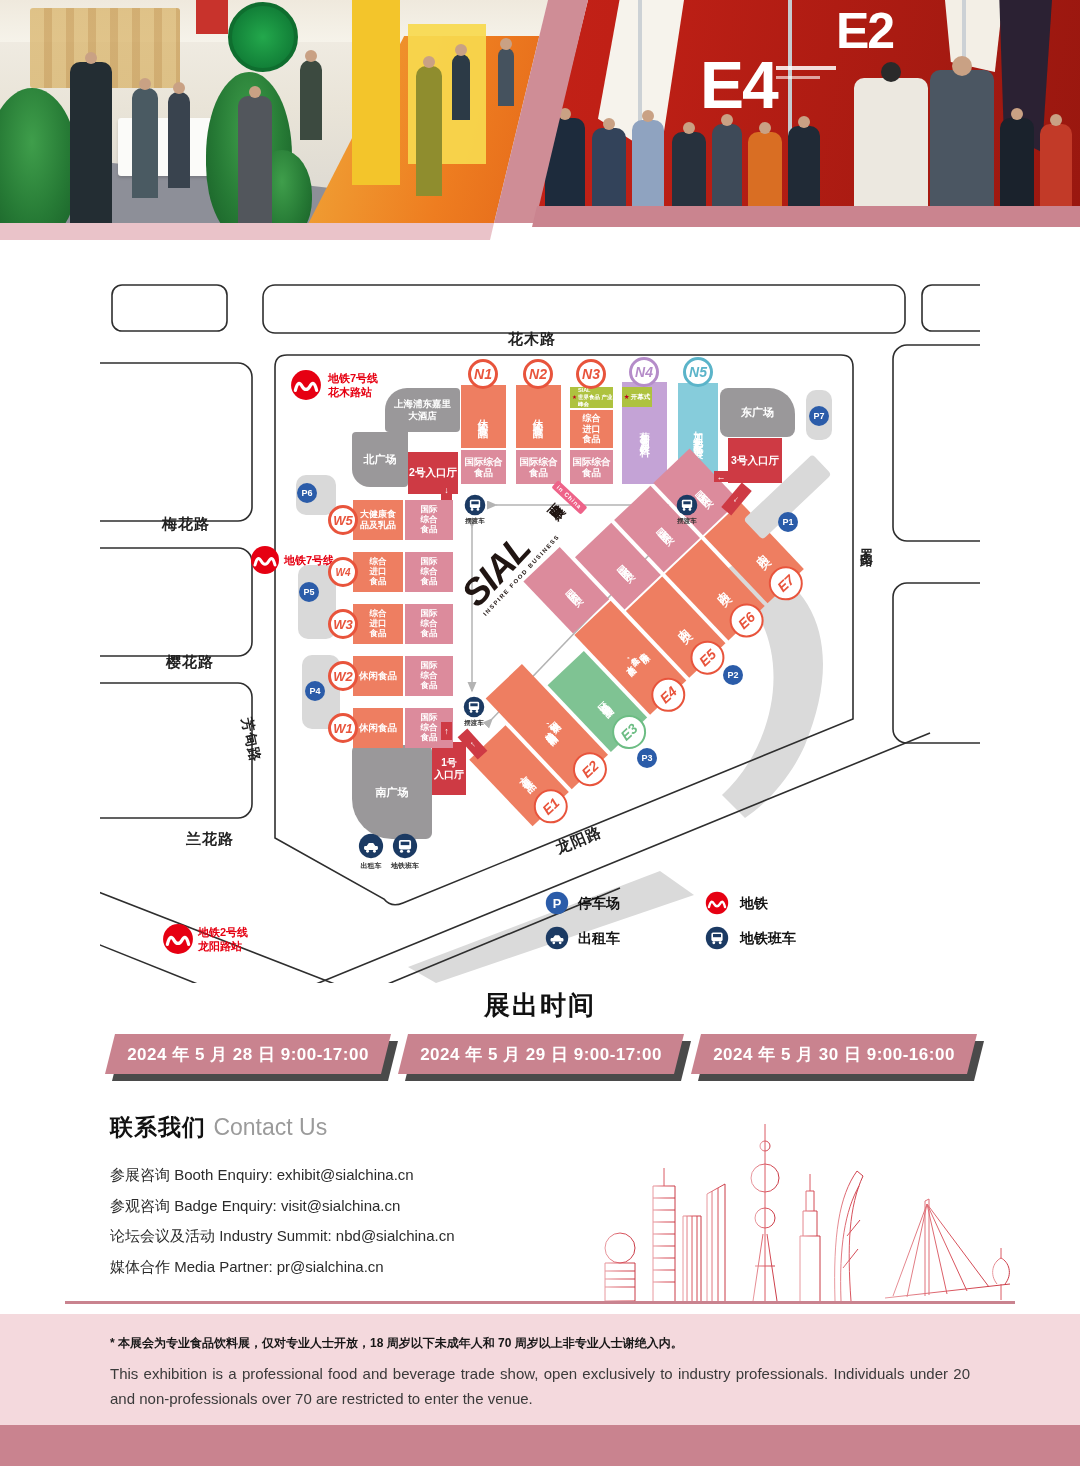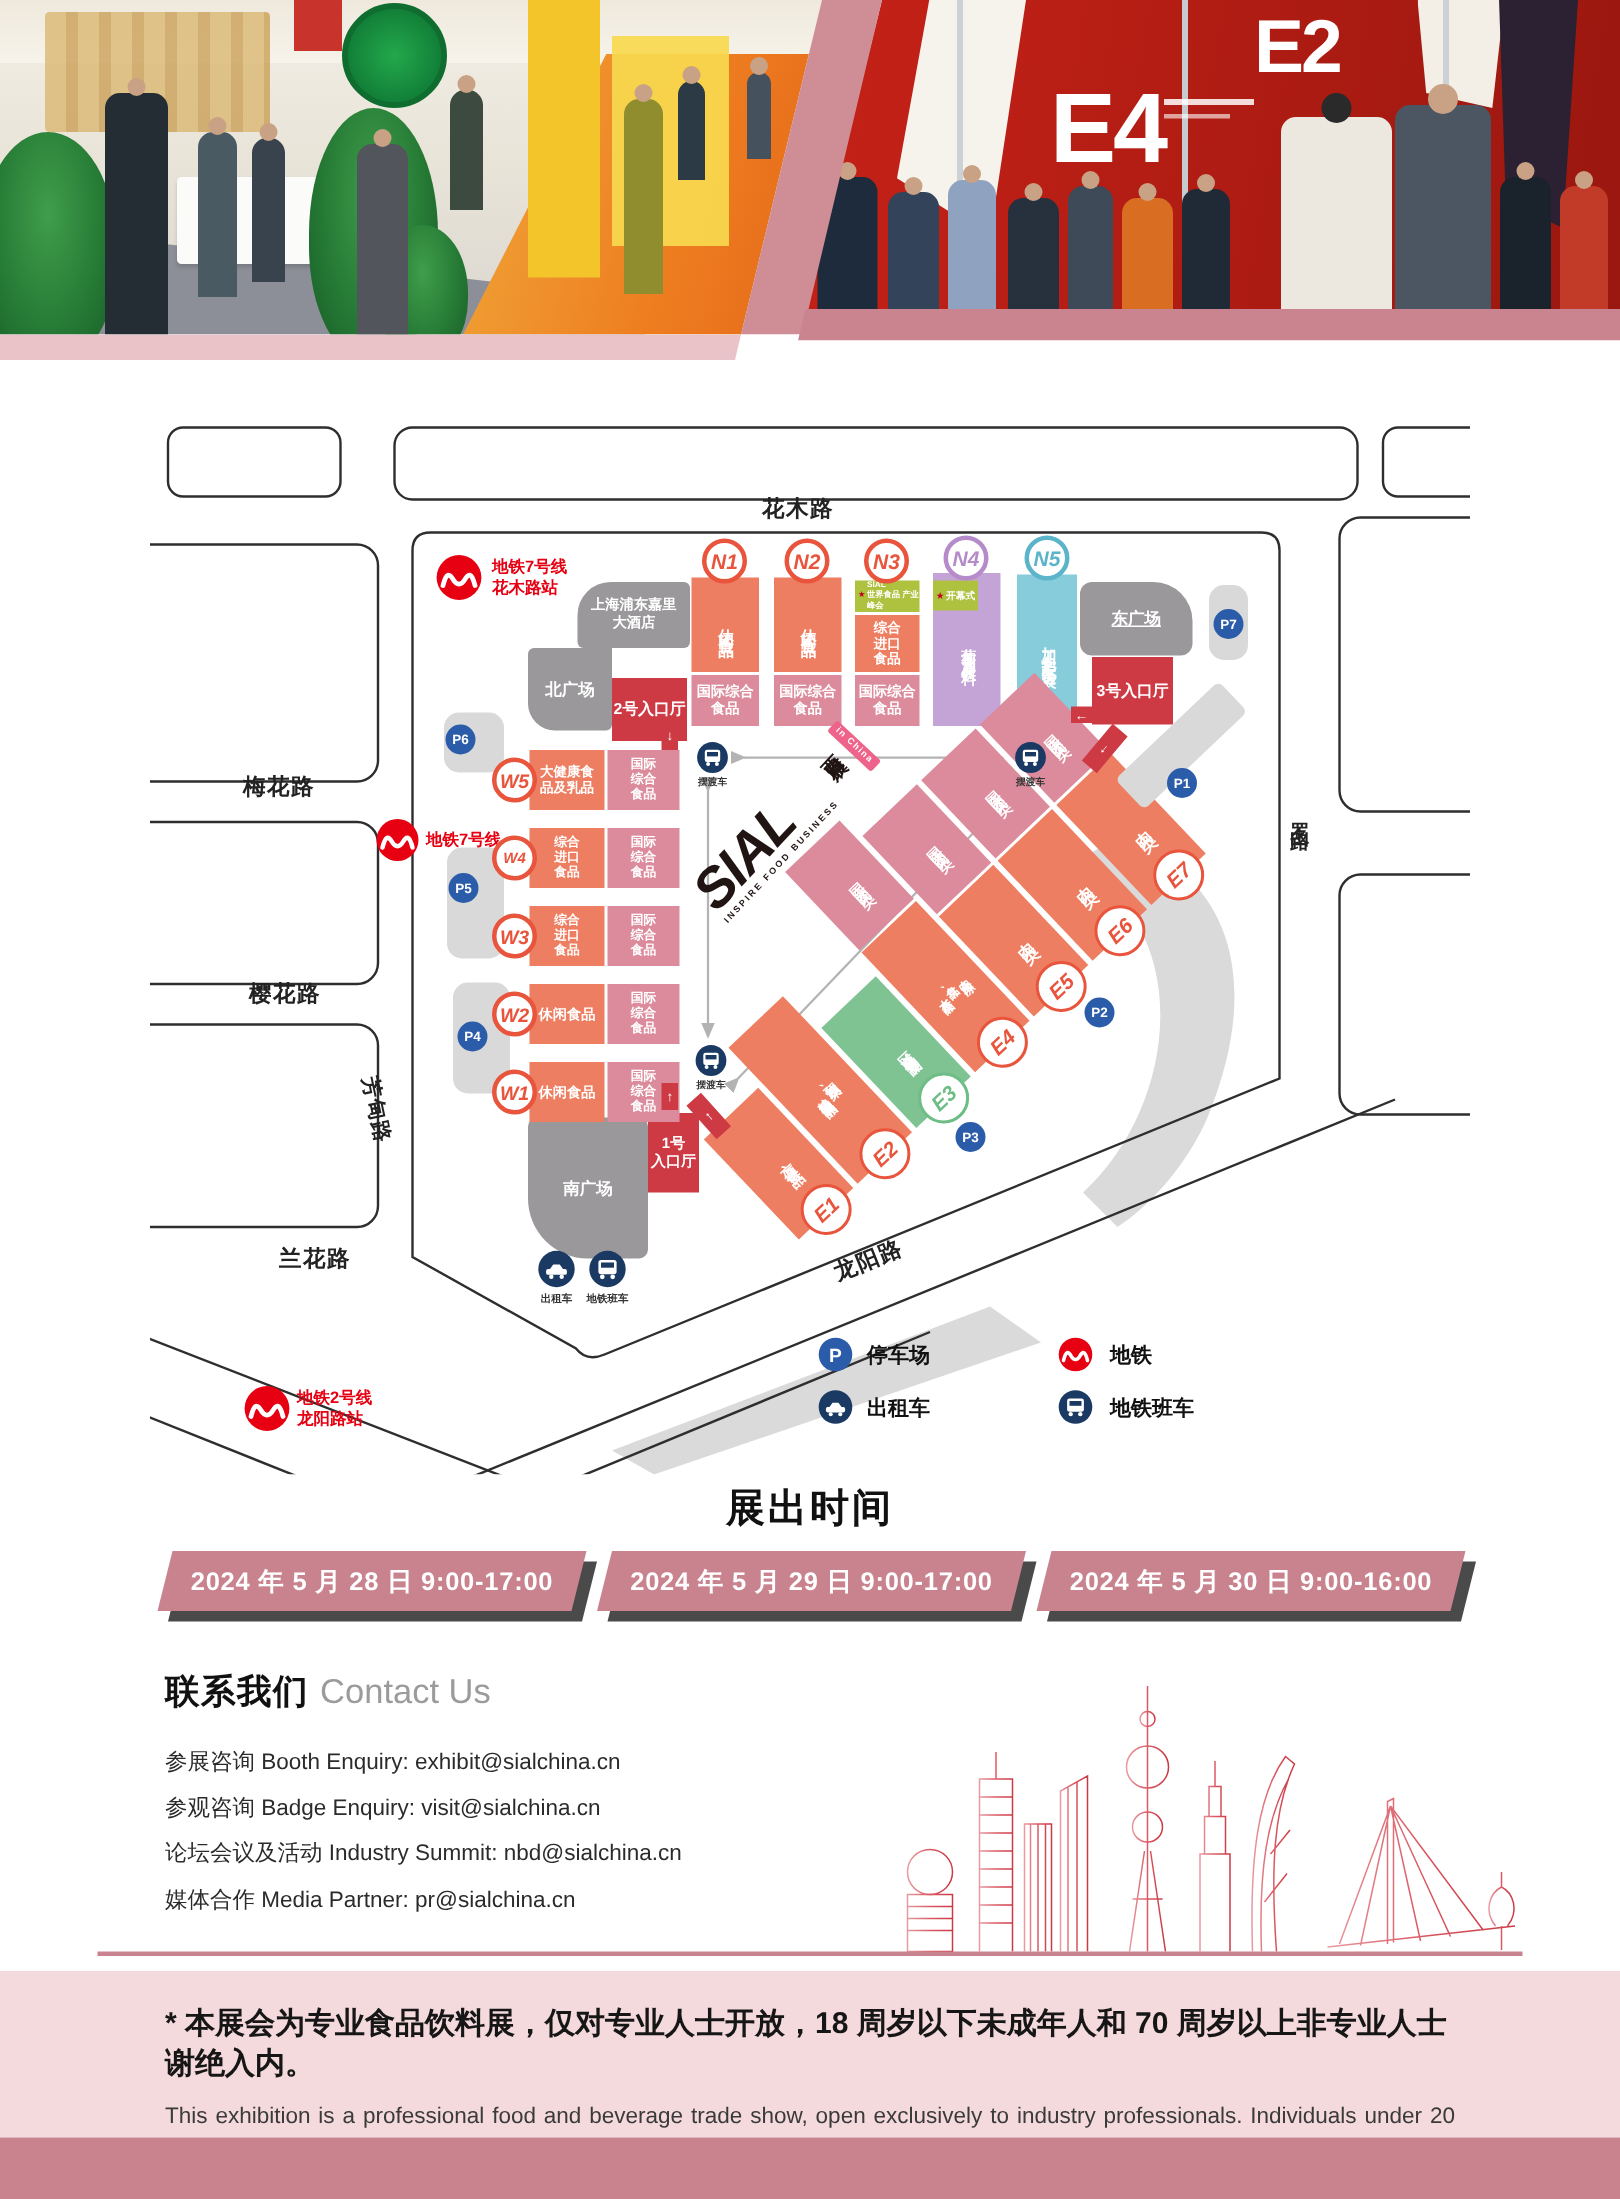--- a/index.html
+++ b/index.html
@@ -61,21 +61,21 @@
   
   .contact { position:absolute; top:1108px; left:0; width:1080px; height:192px; }
   .contact h2 { position:absolute; left:110px; top:4px; font-size:23px; color:#111; font-weight:900; letter-spacing:1px; }
   .contact h2 .en { color:#9b9b9b; font-weight:400; letter-spacing:0; }
   .clines { position:absolute; left:110px; top:52px; font-size:15px; color:#2b2b2b; line-height:30.5px; }
   .skyline { position:absolute; left:595px; top:8px; }
 
   
   .divider { position:absolute; top:1301px; left:65px; width:950px; height:3px; background:#c9838f; }
   .notice { position:absolute; top:1314px; left:0; width:1080px; height:111px; background:#f4d9dd; padding:21px 110px 0 110px; }
-  .notice .cn { font-size:20px; color:#161616; font-weight:600; }
+  .notice .cn { font-size:12px; color:#161616; font-weight:600; }
   .notice .en { margin-top:9px; font-size:15px; color:#3a3a3a; line-height:25px; text-align:justify; }
   .footband { position:absolute; top:1425px; left:0; width:1080px; height:41px; background:#c9838f; }
 </style>
 </head>
 <body>
 
 <div class="page">
 
   <div class="header">
     <div class="photo photo-left">
@@ -231,21 +231,21 @@
           <circle cx="15" cy="15" r="14" fill="#e60012"></circle>
           <path d="M5,20 C7,12 9,12 11.5,16.5 C13.5,20 16.5,20 18.5,16.5 C21,12 23,12 25,20" fill="none" stroke="#fff" stroke-width="3" stroke-linecap="round"></path>
         </svg>
     </div>
     <div class="redtxt pre" style="left:98px;top:642px;">地铁2号线
 龙阳路站</div>
 
     <div class="blk c-gray pre" style="left:285px;top:105px;width:75px;height:44px;font-size:9.5px;line-height:1.25;border-radius:22px 4px 4px 4px;">上海浦东嘉里
 大酒店</div>
     <div class="blk c-gray" style="left:252px;top:149px;width:56px;height:55px;font-size:11px;border-radius:4px 0 4px 18px;">北广场</div>
-    <div class="blk c-gray" style="left:620px;top:105px;width:75px;height:49px;font-size:11px;border-radius:8px 26px 8px 8px;text-decoration:underline;">东广场</div>
+    <div class="blk c-gray" style="left:620px;top:105px;width:75px;height:49px;font-size:11px;border-radius:8px 26px 8px 8px;">东广场</div>
     <div class="blk c-gray" style="left:252px;top:462px;width:80px;height:94px;font-size:11px;border-radius:6px 6px 6px 40px;">南广场</div>
     <div class="blk c-lgray" style="left:706px;top:107px;width:26px;height:50px;border-radius:10px;"></div>
 
     <div class="blk c-lgray" style="left:196px;top:192px;width:40px;height:40px;border-radius:10px;"></div>
     <div class="blk c-lgray" style="left:198px;top:282px;width:38px;height:74px;border-radius:10px;"></div>
     <div class="blk c-lgray" style="left:202px;top:372px;width:38px;height:74px;border-radius:10px;"></div>
 
     <div class="blk c-red" style="left:308px;top:157px;width:50px;height:42px;font-size:10.5px;margin-top:12px;">2号入口厅</div>
     <div class="arrow-strip" style="left:341px;top:197px;width:11px;height:20px;">↓</div>
     <div class="blk c-red" style="left:628px;top:155px;width:54px;height:45px;font-size:10.5px;">3号入口厅</div>

